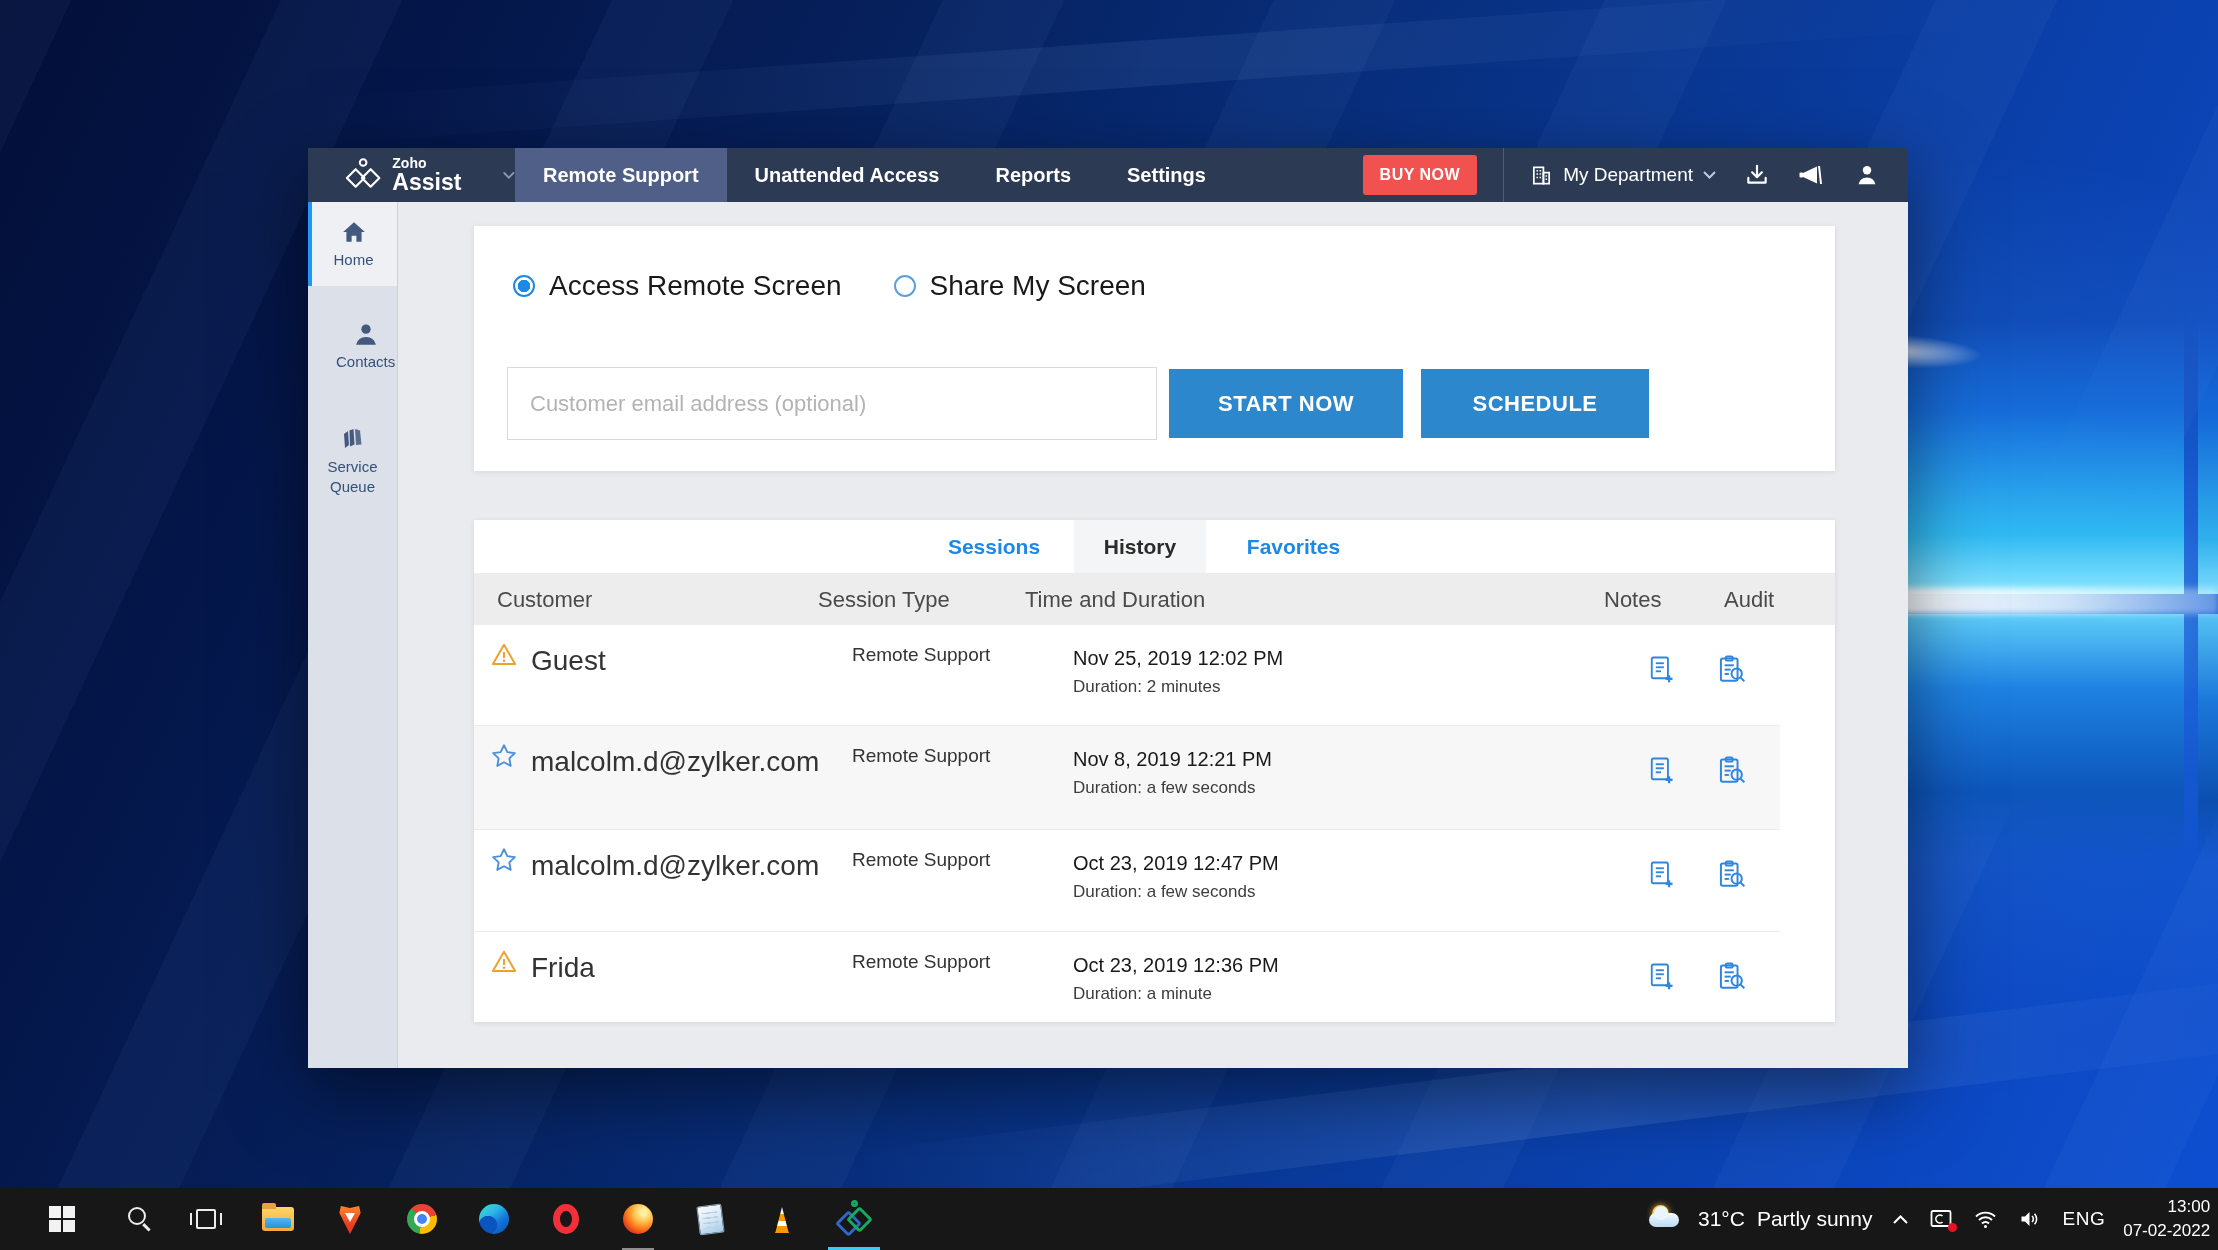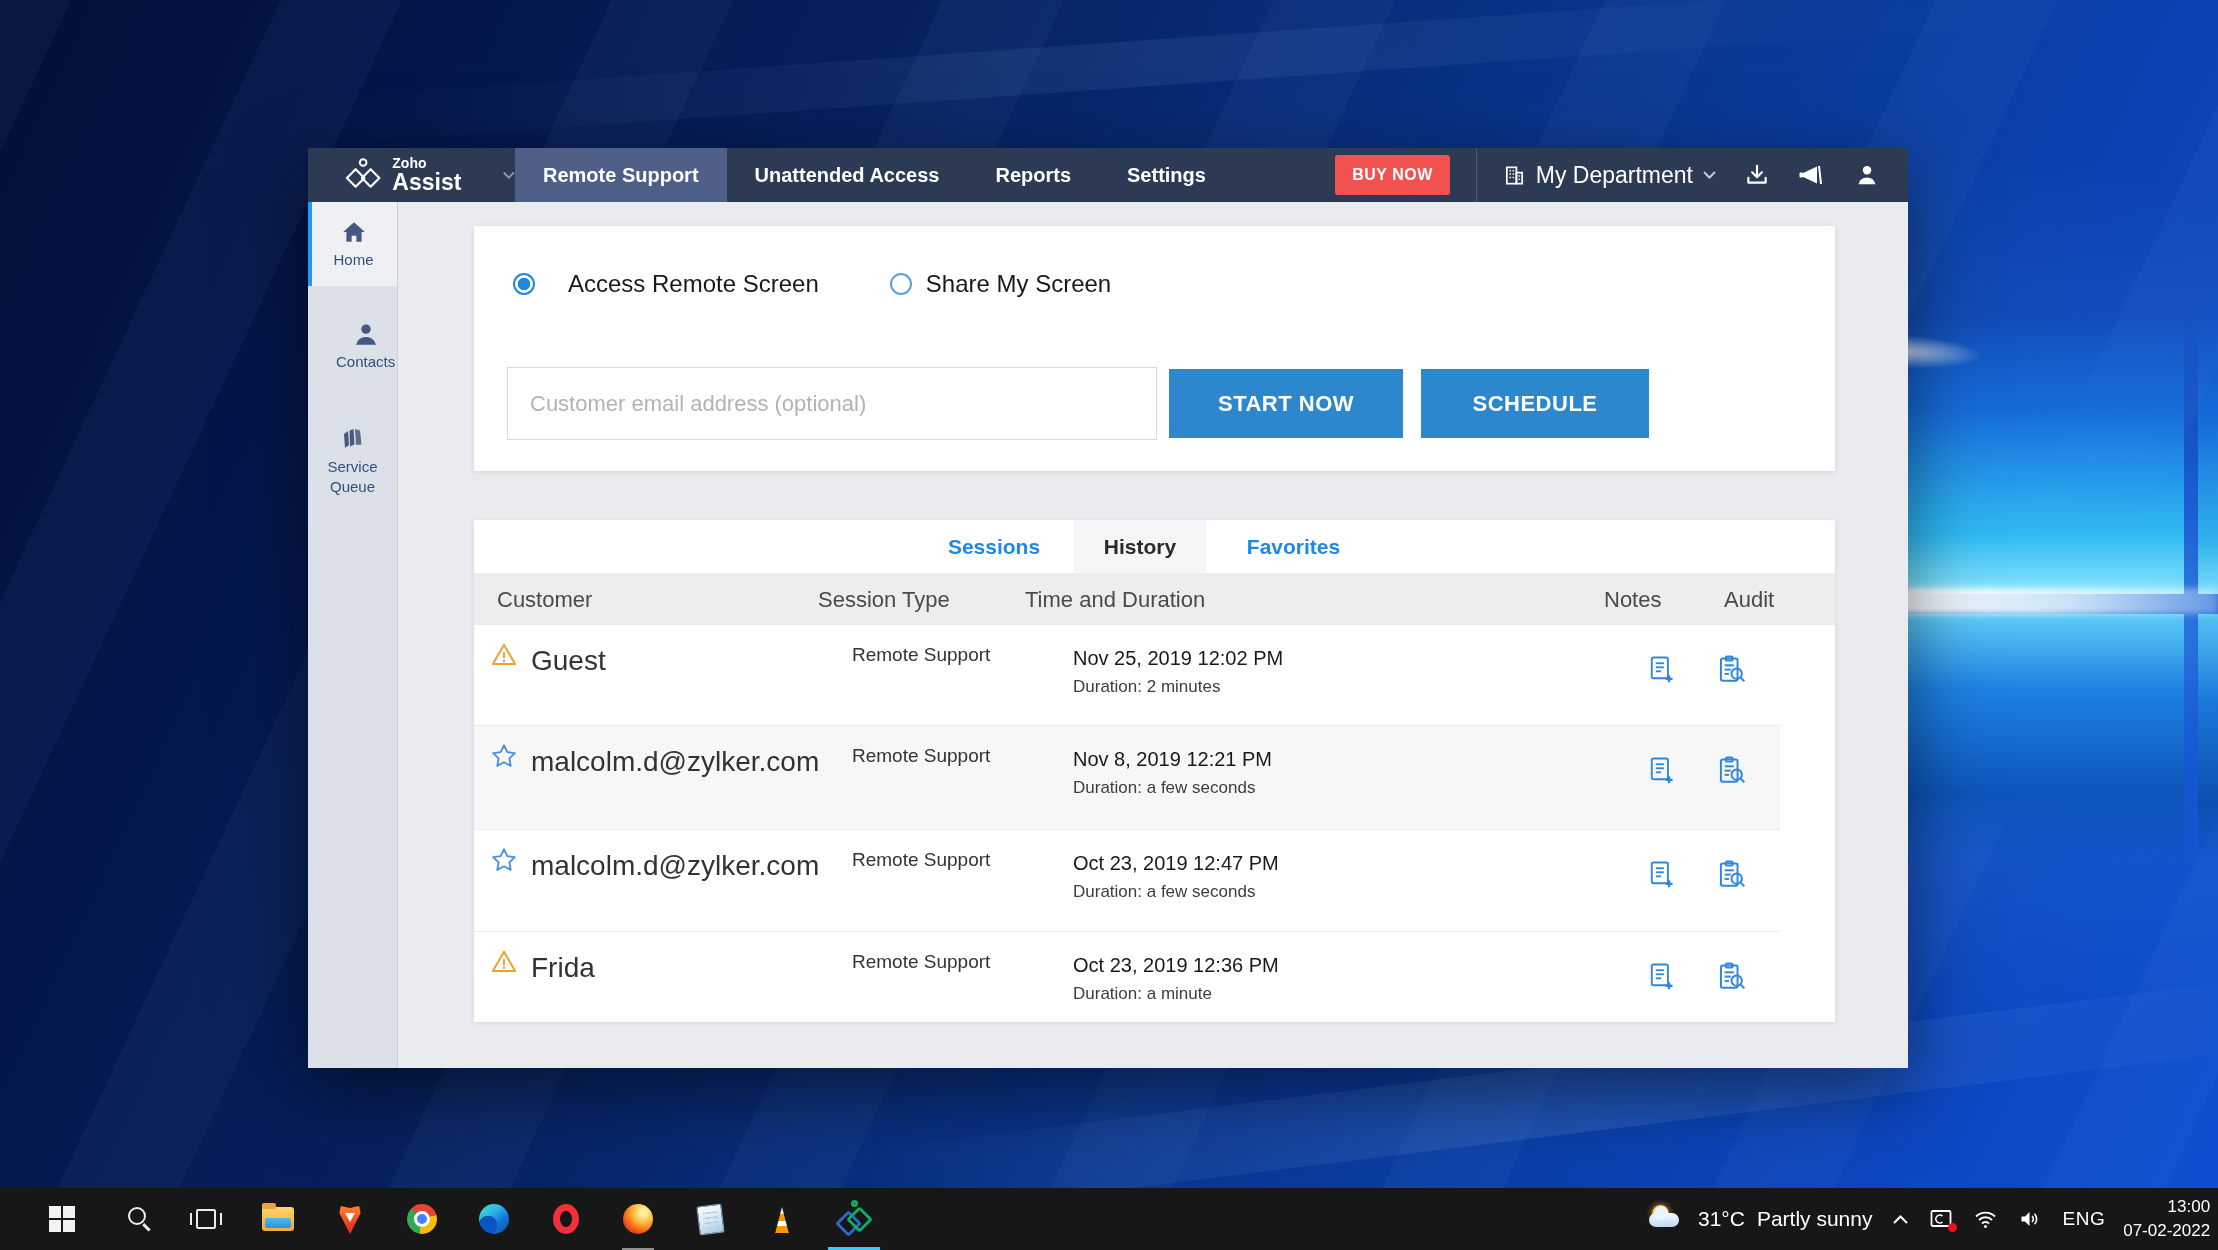--- a/index.html
+++ b/index.html
@@ -45,40 +45,40 @@
   .brand-zoho { font-size:14px; font-weight:bold; display:block; }
   .brand-assist { font-size:23px; font-weight:bold; display:block; margin-top:1px; }
   .brand-caret { margin-left:42px; opacity:.75; }
   .nav-tabs { display:flex; align-items:stretch; }
   .nav-tab { display:flex; align-items:center; padding:0 28px; font-size:20px; font-weight:bold; cursor:pointer; }
   .nav-tab.active { background:#4f5f88; }
   .nav-right { margin-left:auto; display:flex; align-items:center; padding-right:28px; }
   .buy-now { background:#f2524f; color:#fff; border:none; font-family:inherit; font-size:16px; font-weight:bold;
     letter-spacing:.5px; padding:11px 17px; border-radius:3px; cursor:pointer; }
   .nav-divider { width:1px; align-self:stretch; background:rgba(255,255,255,.18); margin:0 26px; }
-  .dept { display:flex; align-items:center; gap:10px; font-size:23px; cursor:pointer; }
+  .dept { display:flex; align-items:center; gap:10px; font-size:19px; cursor:pointer; }
   .nav-icon { margin-left:28px; cursor:pointer; display:flex; align-items:center; }
 
   
   #window-body { display:flex; height:866px; }
   #sidebar { width:90px; flex:none; background:#dce0e8; border-right:1px solid #ccd0d9; }
   .side-item { text-align:center; color:#33517c; font-size:15px; padding:14px 2px 12px; cursor:pointer; }
   .side-item svg { display:block; margin:0 auto 6px; }
   .side-item.active { background:#eef0f4; border-left:4px solid #2196f3; padding-left:0; padding-top:18px; padding-bottom:16px; }
   .side-item.mt1 { margin-top:22px;padding-left:28px; }
   .side-item.mt2 { margin-top:26px; }
   .side-label { line-height:1.35; }
 
   #main { position:relative; flex:1; background:#e9ebef; }
   .card { position:absolute; background:#fff; box-shadow:0 1px 5px rgba(40,40,60,.10); }
   #card-remote { left:76px; top:24px; width:1361px; height:245px; }
   #card-history { left:76px; top:318px; width:1361px; height:502px; }
 
   
-  .radio-row { position:absolute; left:39px; top:44px; display:flex; align-items:center; font-size:24px; color:#191919;gap:19px; }
+  .radio-row { position:absolute; left:39px; top:44px; display:flex; align-items:center; font-size:28px; color:#191919; }
   .radio { width:22px; height:22px; border-radius:50%; background:#fff; flex:none; cursor:pointer; }
   .radio.sel { border:2px solid #1e88e5; background:radial-gradient(circle, #1e88e5 0 6px, #fff 6.5px); }
   .radio.unsel { border:2px solid #5aa0dc; }
   .radio-label { margin-left:14px; cursor:pointer; }
   .radio-group2 { margin-left:52px; display:flex; align-items:center; }
   .panel-desc { position:absolute; left:39px; top:104px; font-size:23px; color:#191919; }
   .action-row { position:absolute; left:33px; top:141px; display:flex; align-items:flex-start; }
   #email-input { width:650px; height:73px; border:1px solid #d8d8d8; font-family:inherit; font-size:22px;
     padding:0 22px; color:#333; outline:none; }
   #email-input::placeholder { color:#b3b3b3; }

